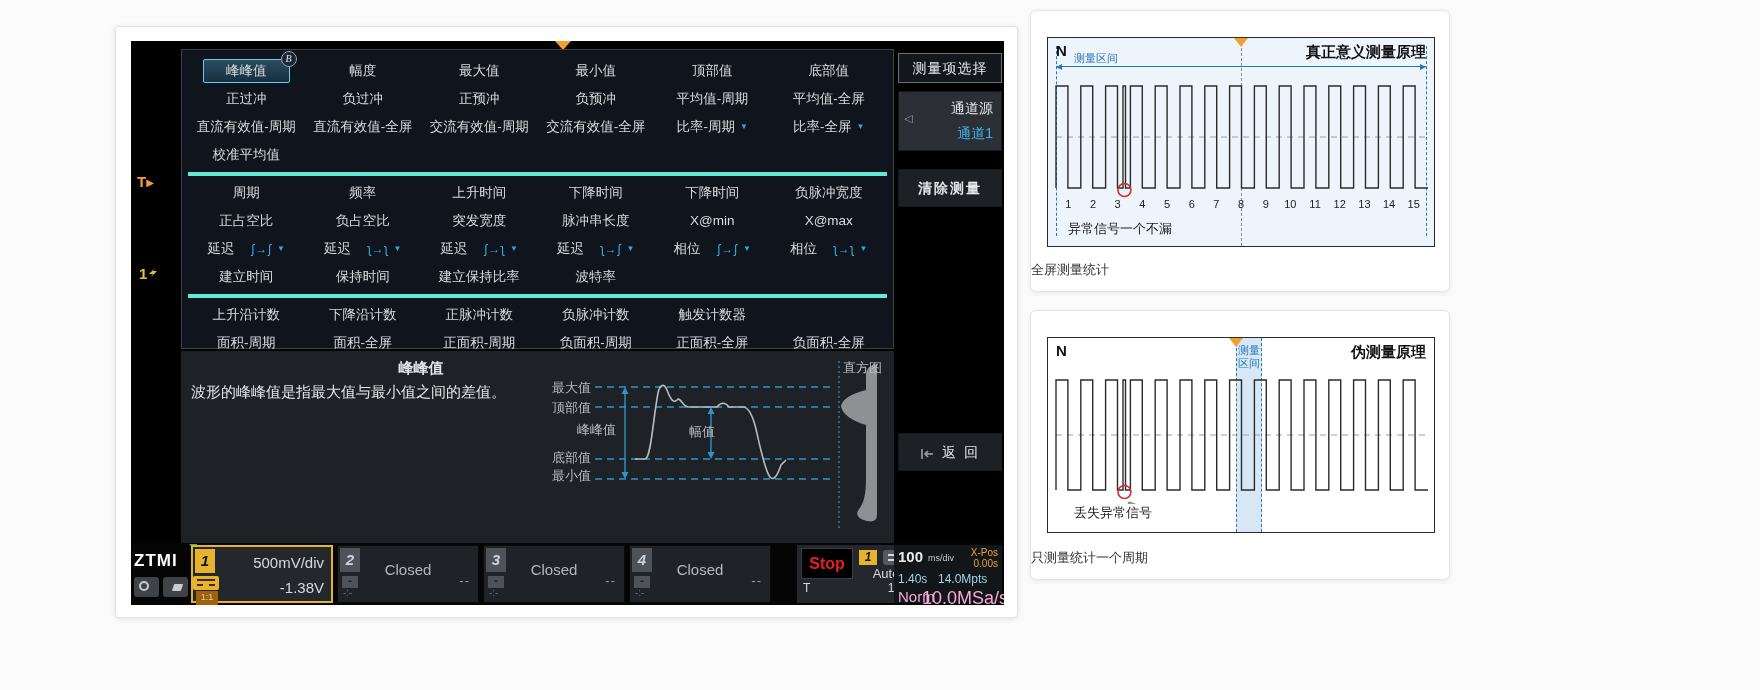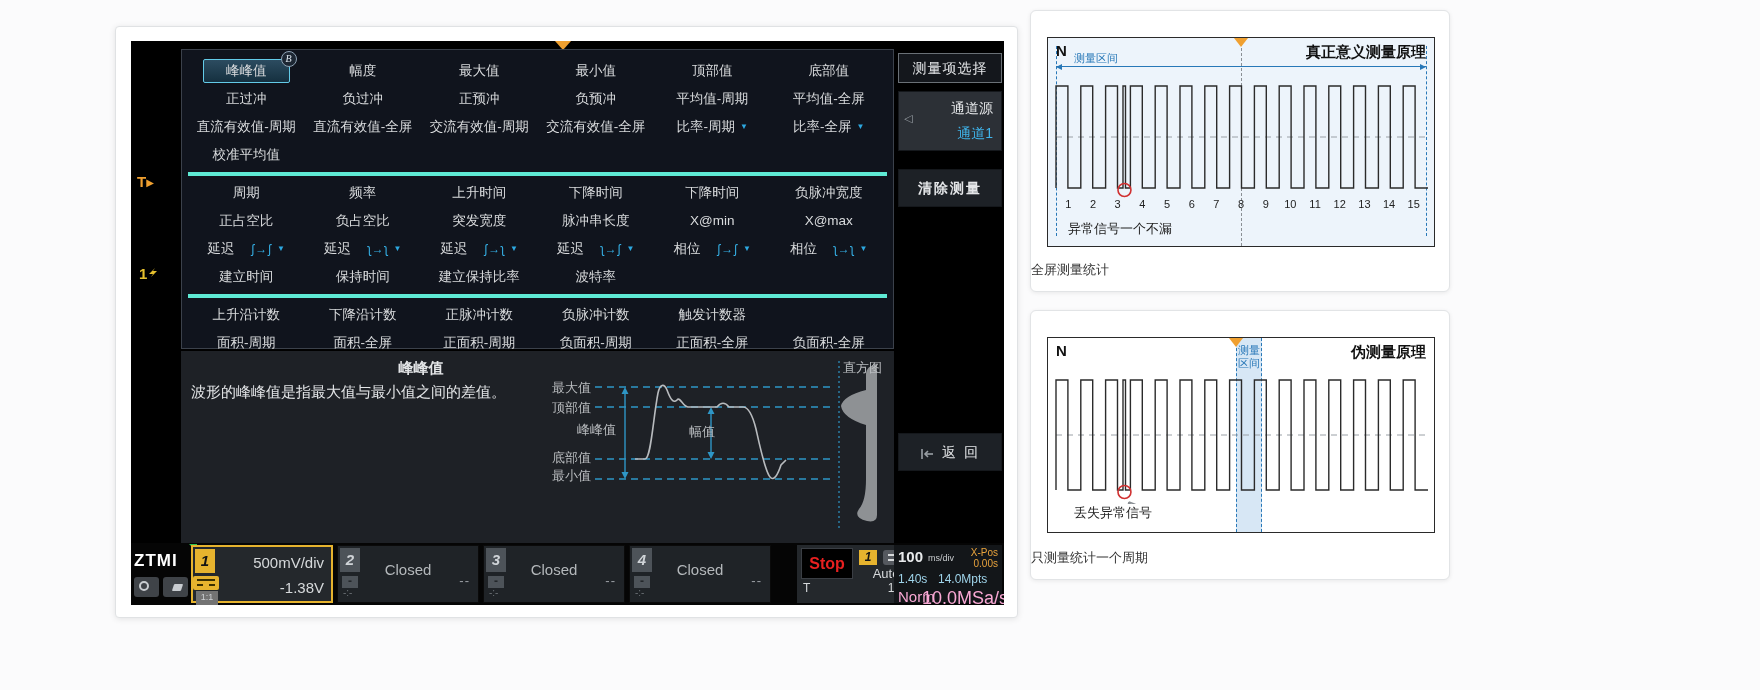--- a/index.html
+++ b/index.html
@@ -76,21 +76,21 @@
   .ch-scale { position:absolute; right:7px; top:7px; font-size:15px; color:#d6d9db; }
   .ch-offset { position:absolute; right:7px; bottom:5px; font-size:15px; color:#d6d9db; }
   .ch-closed { position:absolute; left:0; right:0; top:15px; text-align:center; font-size:15px; color:#b4b8bb; }
   .ch-dashbadge { position:absolute; left:4px; top:30px; width:16px; height:12px; background:#4d5359;
     color:#22262a; font-weight:bold; text-align:center; line-height:10px; font-size:12px; }
   .ch-probe { position:absolute; left:5px; bottom:4px; font-size:10px; color:#6b7075; }
   .ch-nooff { position:absolute; right:8px; bottom:14px; font-size:13px; color:#9ba0a5; letter-spacing:1px; }
   .coup-tag { position:absolute; left:0px; top:29px; width:26px; height:14px; background:#e6b32e; border-radius:2px; }
   .coup-tag i { position:absolute; left:4px; right:4px; height:0; border-top:2px solid #3a2f00; }
   .coup-tag .l1 { top:3px; } .coup-tag .l2 { top:8px; border-top-style:dashed; }
-  .ch-ratio { position:absolute; left:3px; top:44px; width:22px; height:16px; background:#737373;
+  .ch-ratio { position:absolute; left:3px; top:44px; width:22px; height:16px; background:#a16207;
     color:#cdd0d3; font-size:9px; text-align:center; line-height:12px; }
 
   .trig-block { position:absolute; left:666px; top:2px; width:128px; height:58px; background:#24282c; }
   .stop-box { position:absolute; left:4px; top:3px; width:52px; height:31px; background:#000;
     border:1px solid #3a3e44; color:#e82020; font-weight:bold; font-size:16px; text-align:center; line-height:29px; }
   .tsrc { position:absolute; left:62px; top:5px; width:18px; height:15px; background:#e6b32e;
     color:#141414; font-weight:bold; font-style:italic; font-size:12px; text-align:center; line-height:15px; }
   .tcoup { position:absolute; left:86px; top:5px; width:30px; height:15px; background:#55595f; border-radius:3px; }
   .tcoup i { position:absolute; left:5px; right:5px; height:0; border-top:2px solid #d6d9db; }
   .tcoup .l1 { top:4px; } .tcoup .l2 { top:9px; border-top-style:dashed; }

